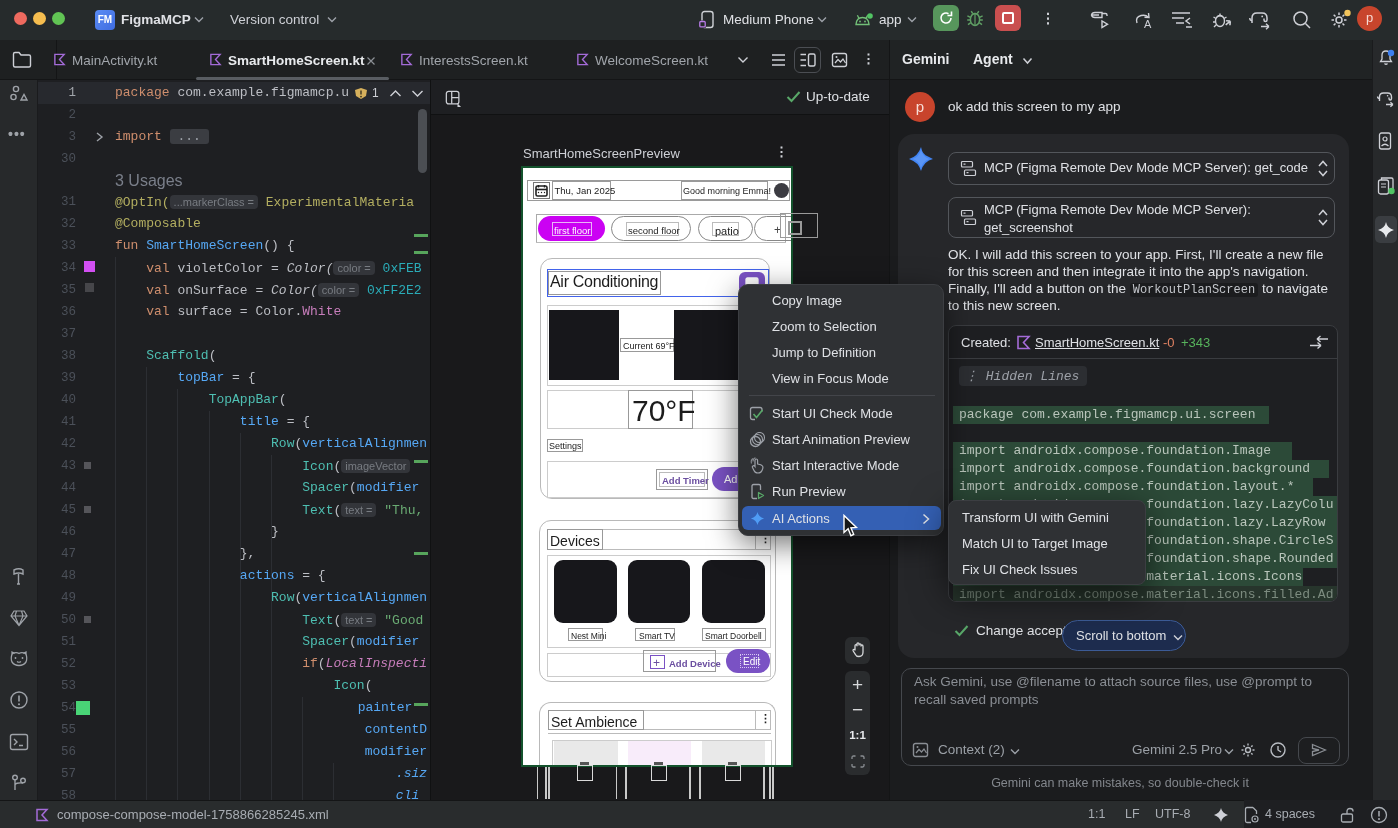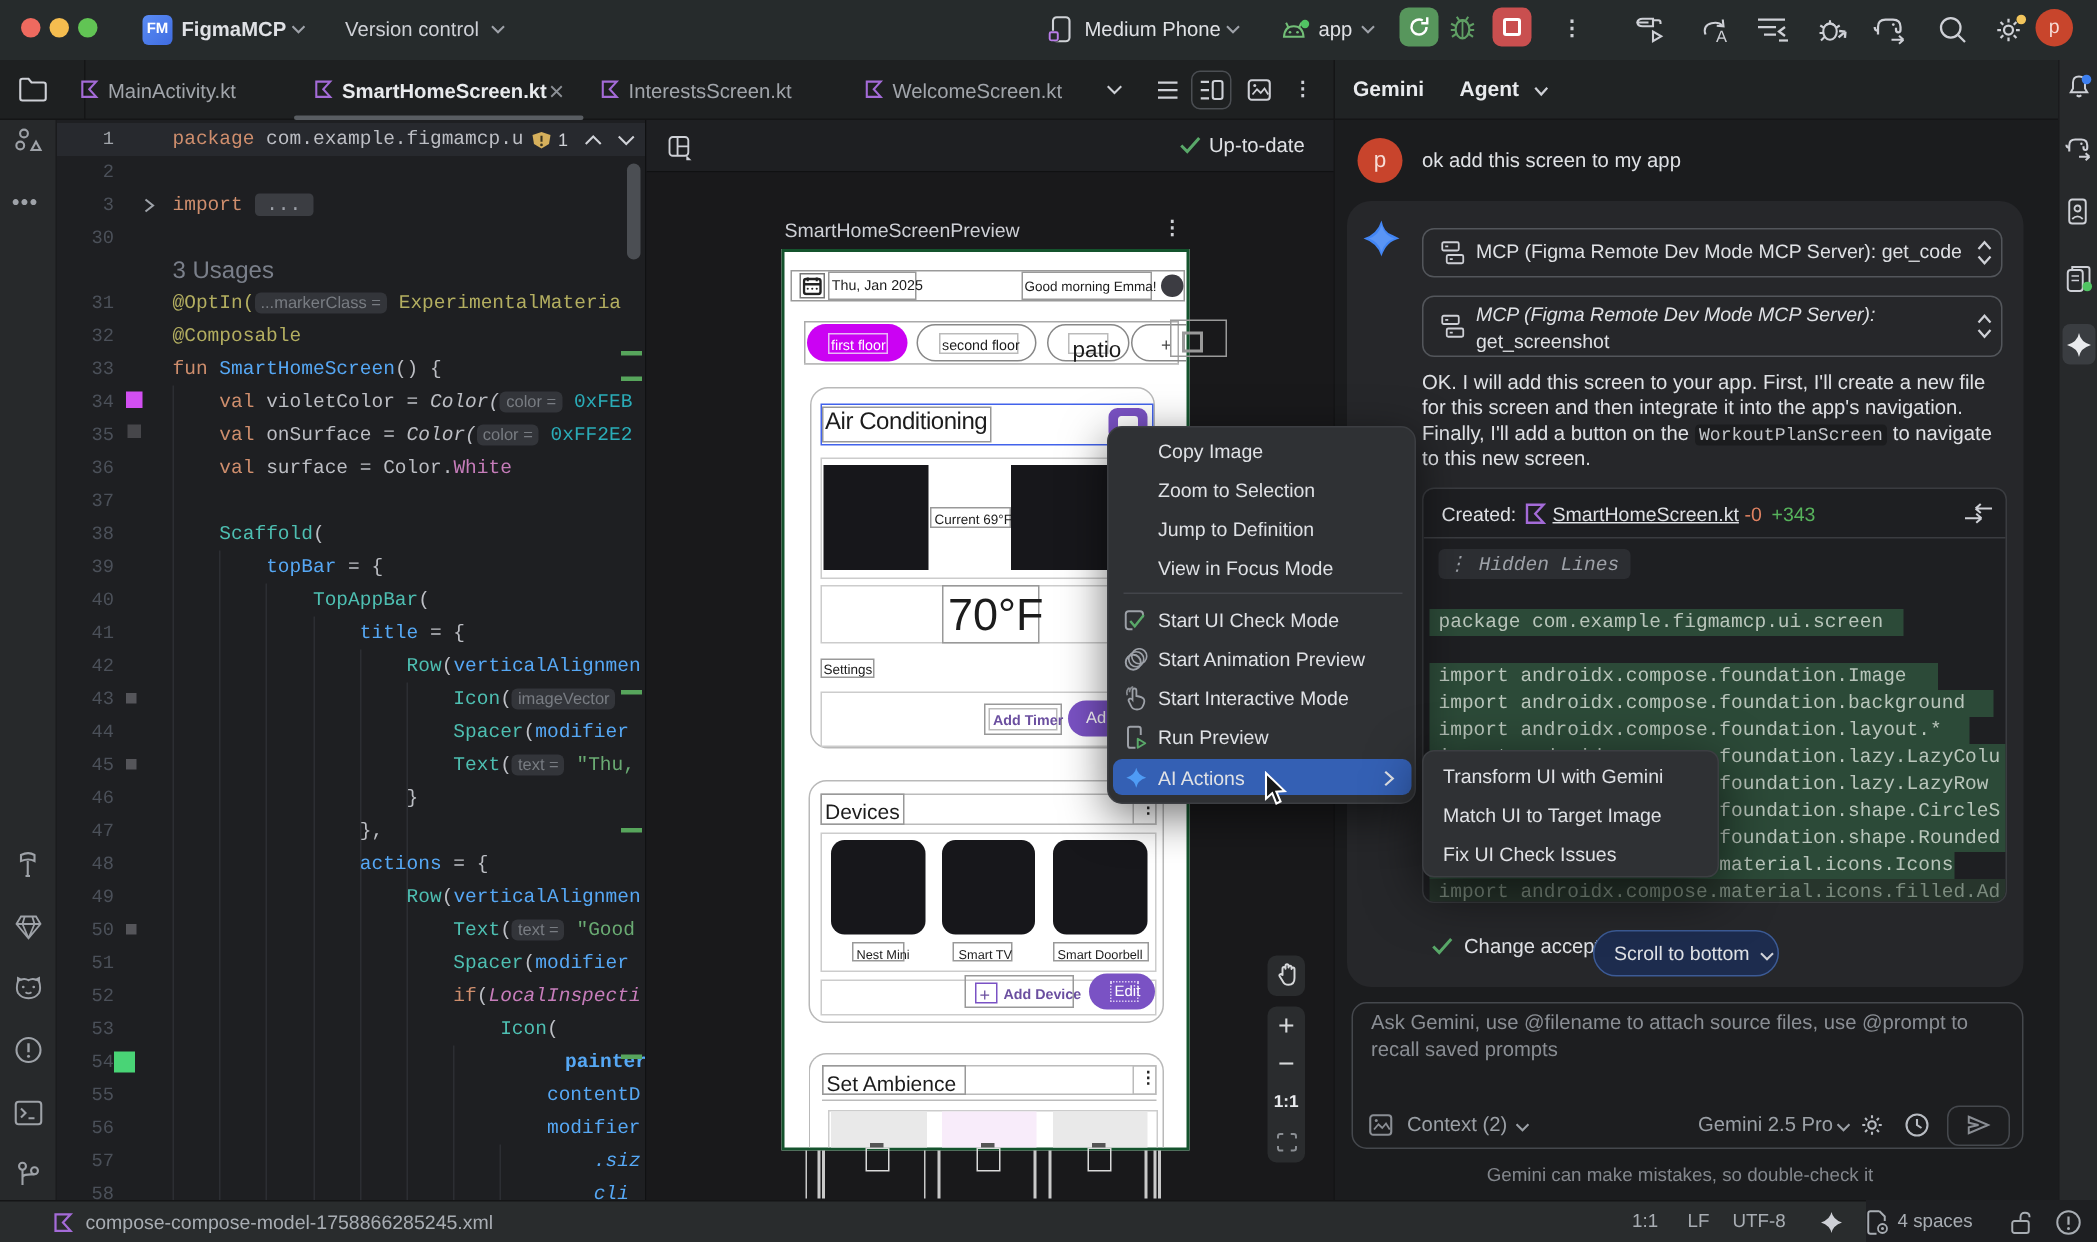--- a/index.html
+++ b/index.html
@@ -303,21 +303,21 @@
   <div class="cl" style="top:397px;left:77px;">                        <span class="cmp">Spacer</span>(<span class="par">modifier</span></div>
   <div class="cl" style="top:419px;left:77px;">                        <span class="cmp">Text</span>(<span class="inlay">text =</span> <span class="str">"Thu,</span></div>
   <div class="cl" style="top:441px;left:77px;">                    }</div>
   <div class="cl" style="top:463px;left:77px;">                },</div>
   <div class="cl" style="top:485px;left:77px;">                <span class="par">actions</span> = {</div>
   <div class="cl" style="top:507px;left:77px;">                    <span class="cmp">Row</span>(<span class="par">verticalAlignmen</span></div>
   <div class="cl" style="top:529px;left:77px;">                        <span class="cmp">Text</span>(<span class="inlay">text =</span> <span class="str">"Good</span></div>
   <div class="cl" style="top:551px;left:77px;">                        <span class="cmp">Spacer</span>(<span class="par">modifier</span></div>
   <div class="cl" style="top:573px;left:77px;">                        <span class="kw">if</span>(<span class="pur ital">LocalInspecti</span></div>
   <div class="cl" style="top:595px;left:77px;">                            <span class="cmp">Icon</span>(</div>
-  <div class="cl" style="top:617px;left:89px;font-weight:bold;">                                <span class="par">painter</span></div>
+  <div class="cl" style="top:617px;left:70px;">                                <span class="par">painter</span></div>
   <div class="cl" style="top:639px;left:77px;">                                <span class="par">contentD</span></div>
   <div class="cl" style="top:661px;left:77px;">                                <span class="par">modifier</span></div>
   <div class="cl" style="top:683px;left:77px;">                                    <span class="par ital">.siz</span></div>
   <div class="cl" style="top:705px;left:77px;">                                    <span class="par ital">cli</span></div>
 
   <div class="abs" style="left:376px;top:154px;width:14px;height:3px;background:#57a55c;"></div>
   <div class="abs" style="left:376px;top:171px;width:14px;height:3px;background:#57a55c;"></div>
   <div class="abs" style="left:376px;top:380px;width:14px;height:3px;background:#57a55c;"></div>
   <div class="abs" style="left:376px;top:472px;width:14px;height:3px;background:#57a55c;"></div>
   <div class="abs" style="left:376px;top:623px;width:14px;height:3px;background:#57a55c;"></div>
@@ -358,21 +358,21 @@
 
     <div class="pbox" style="left:13px;top:46px;width:250px;height:29px;border-color:#aaa;"></div>
     <div class="abs" style="left:15px;top:48px;width:67px;height:25px;border-radius:13px;background:#cb02f3;"></div>
     <div class="abs" style="left:29px;top:54px;width:40px;height:14px;border:1px solid #e9b5f7;"></div>
     <div class="ptext" style="left:31px;top:56.5px;color:#fff;font-size:9.5px;">first floor</div>
     <div class="abs" style="left:88px;top:48px;width:80px;height:25px;border-radius:13px;border:1px solid #888;"></div>
     <div class="pbox" style="left:103px;top:54px;width:53px;height:14px;border-color:#bbb;"></div>
     <div class="ptext" style="left:105px;top:56.5px;font-size:9.5px;">second floor</div>
     <div class="abs" style="left:175px;top:48px;width:55px;height:25px;border-radius:13px;border:1px solid #888;"></div>
     <div class="pbox" style="left:189px;top:54px;width:27px;height:14px;border-color:#bbb;"></div>
-    <div class="ptext" style="left:192px;top:56.5px;font-size:15px;">patio</div>
+    <div class="ptext" style="left:192px;top:56.5px;font-size:11px;">patio</div>
     <div class="abs" style="left:231px;top:48px;width:56px;height:25px;border-radius:13px;border:1px solid #888;"></div>
     <div class="ptext" style="left:251px;top:55px;font-size:12px;color:#444;">+</div>
     <div class="abs" style="left:13px;top:74px;width:250px;height:1px;background:#bbb;"></div>
 
     <div class="abs" style="left:17px;top:90px;width:230px;height:241px;border:1px solid #b9b9b9;border-radius:12px;"></div>
     <div class="abs" style="left:24px;top:101px;width:222px;height:28px;border:1.5px solid #4263eb;"></div>
     <div class="pbox" style="left:25px;top:103px;width:113px;height:24px;border-color:#999;"></div>
     <div class="ptext" style="left:27px;top:105px;font-size:16px;letter-spacing:-0.3px;">Air Conditioning</div>
     <div class="abs" style="left:216px;top:104px;width:26px;height:22px;border-radius:6px;background:#7a52c4;"></div>
     <svg class="abs" style="left:221px;top:107px;" width="16" height="16" viewBox="0 0 16 16">
@@ -484,21 +484,21 @@
   <div class="gtxt" style="left:94px;top:80px;font-size:13px;">MCP (Figma Remote Dev Mode MCP Server): get_code</div>
   <svg class="abs" style="left:427px;top:79px;" width="12" height="19" viewBox="0 0 12 19">
         <path d="M2 7 L6 2.5 L10 7 M2 12 L6 16.5 L10 12" stroke="#ced0d6" stroke-width="1.5" fill="none"></path>
       </svg>
   <div class="abs" style="left:58px;top:117px;width:387px;height:41px;border:1px solid #53565b;border-radius:8px;"></div>
   <svg class="abs" style="left:70px;top:129px;" width="17" height="17" viewBox="0 0 17 17">
         <rect x="1.5" y="1.5" width="11" height="5.5" rx="1" stroke="#ced0d6" stroke-width="1.2" fill="none"></rect>
         <rect x="4.5" y="10" width="11" height="5.5" rx="1" stroke="#ced0d6" stroke-width="1.2" fill="none"></rect>
         <path d="M3.5 4.2 L5.5 4.2 M6.5 12.7 L8.5 12.7" stroke="#ced0d6" stroke-width="1.2"></path>
       </svg>
-  <div class="gtxt" style="left:94px;top:122px;font-size:13px;font-style:italic;">MCP (Figma Remote Dev Mode MCP Server):</div>
+  <div class="gtxt" style="left:94px;top:122px;font-size:13px;">MCP (Figma Remote Dev Mode MCP Server):</div>
   <div class="gtxt" style="left:94px;top:140px;font-size:13px;">get_screenshot</div>
   <svg class="abs" style="left:427px;top:128px;" width="12" height="19" viewBox="0 0 12 19">
         <path d="M2 7 L6 2.5 L10 7 M2 12 L6 16.5 L10 12" stroke="#ced0d6" stroke-width="1.5" fill="none"></path>
       </svg>
 
   <div class="gtxt" style="left:58px;top:167px;">OK. I will add this screen to your app. First, I'll create a new file</div>
   <div class="gtxt" style="left:58px;top:184px;">for this screen and then integrate it into the app's navigation.</div>
   <div class="gtxt" style="left:58px;top:201px;">Finally, I'll add a button on the <span style="font-family:'Liberation Mono',monospace;font-size:12px;background:#1b1c1e;color:#c3c6cb;border-radius:3px;padding:0 3px;">WorkoutPlanScreen</span> to navigate</div>
   <div class="gtxt" style="left:58px;top:218px;">to this new screen.</div>
 

